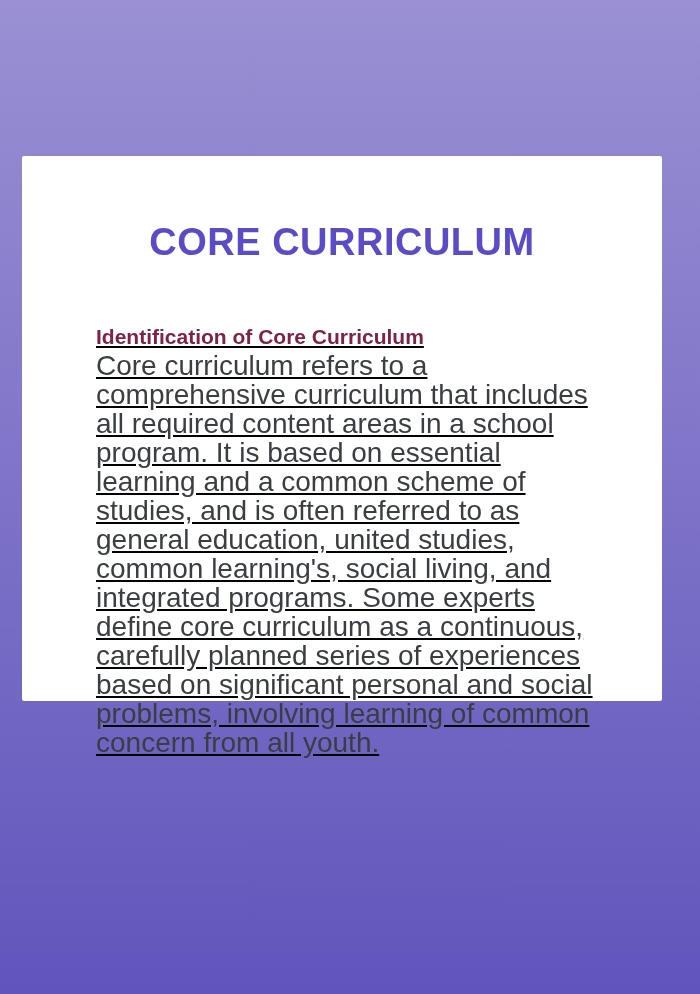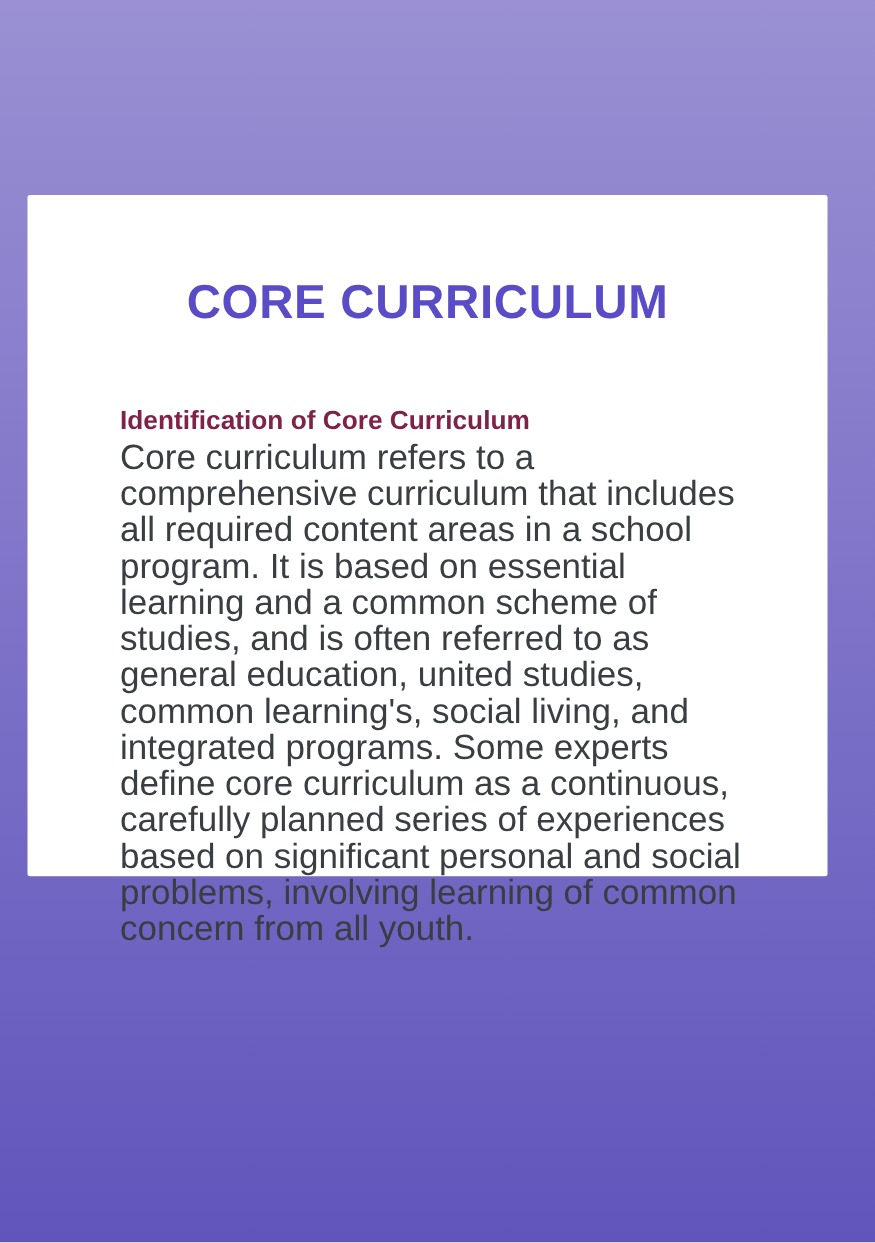--- a/index.html
+++ b/index.html
@@ -39,20 +39,21 @@
     font-size: 38px;
     line-height: 46px;
     font-weight: 800;
     letter-spacing: 0.5px;
     color: var(--title-color);
   }
   .content {
     margin-top: 57px;
     padding-left: 74px;
     padding-right: 40px;
+    text-decoration: underline;
   }
   .section-heading {
     font-size: 21px;
     line-height: 29px;
     font-weight: 700;
     color: var(--heading-color);
   }
   .section-body {
     font-size: 28px;
     line-height: 29px;

